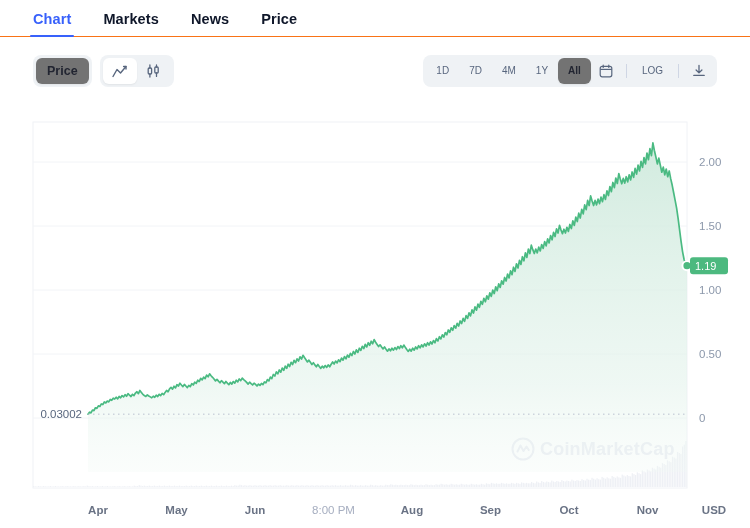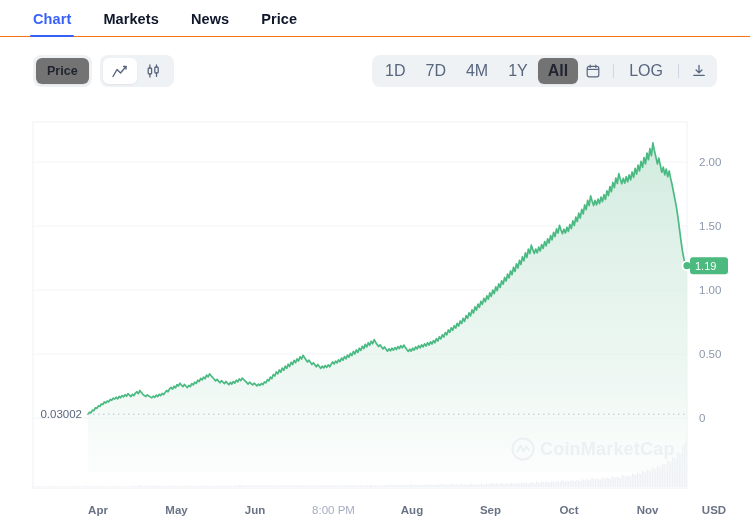--- a/index.html
+++ b/index.html
@@ -57,21 +57,21 @@
   }
   .icon-item.on { background:#fff; box-shadow:0 1px 2px rgba(0,0,0,.06); }
 
   .spacer { flex:1; }
 
   .range {
     display:flex; align-items:center;
     background:#eff2f5; border-radius:8px; padding:3px;
     height:26px;
   }
-  .range .seg-item { padding:0 10px; font-size:16px;text-align:center; }
+  .range .seg-item { padding:0 10px; font-size:10px;text-align:center; }
   .range-div { width:1px; height:14px; background:#cfd6e4; margin:0 5px; }
   .range-icon {
     width:30px; height:26px; display:flex; align-items:center;
     justify-content:center; cursor:pointer; color:#58667e;
   }
 
   
   .chart-wrap { position:absolute; left:0; top:110px; width:750px; height:418px; }
   svg.chart { display:block; }
 

